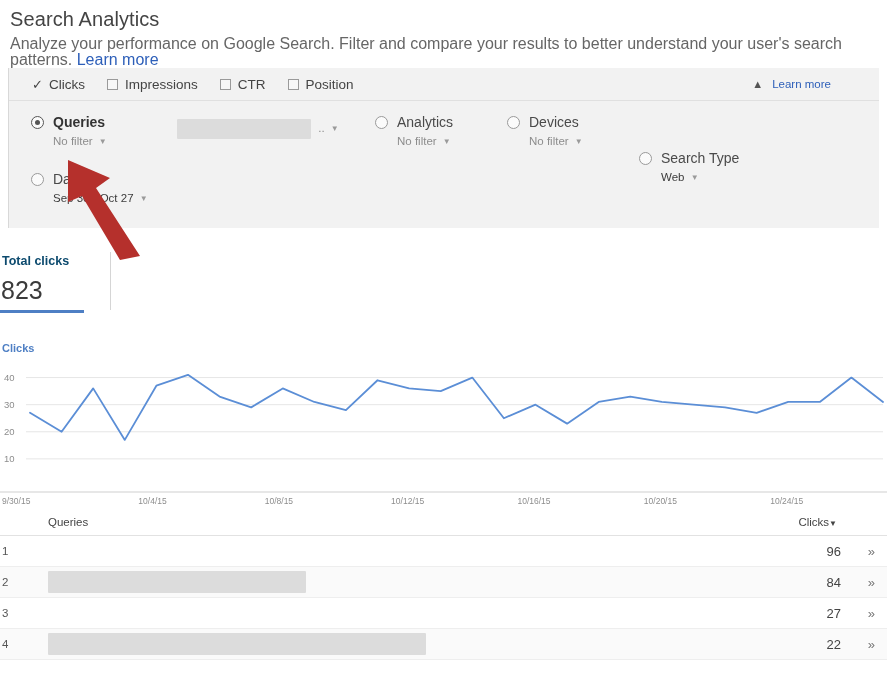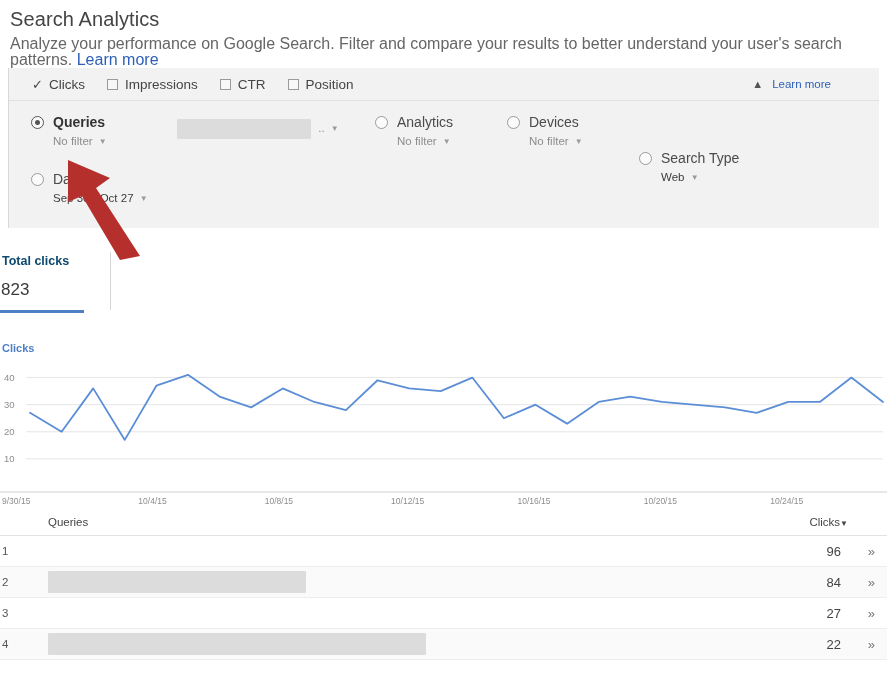--- a/index.html
+++ b/index.html
@@ -88,21 +88,21 @@
   }
 
   
   .totals { position: absolute; left: 0; top: 248px; width: 887px; height: 72px; }
   .total-label {
     position: absolute; left: 2px; top: 6px;
     font-size: 12.5px; font-weight: bold; color: #0c4a6e;
   }
   .total-value {
     position: absolute; left: 1px; top: 28px;
-    font-size: 17px; color: #3b3b3b; font-weight: 400; line-height: 28px;
+    font-size: 25px; color: #3b3b3b; font-weight: 400; line-height: 28px;
   }
   .total-underline {
     position: absolute; left: 0; top: 62px; width: 84px; height: 3px;
     background: #4e7fc4;
   }
   .total-divider {
     position: absolute; left: 110px; top: 4px; width: 1px; height: 58px;
     background: #d5d5d5;
   }
 
@@ -128,21 +128,21 @@
     position: absolute; left: 2px; top: 50%; transform: translateY(-50%);
     font-size: 11.5px; color: #555555;
   }
   .c-query { position: absolute; left: 48px; top: 50%; transform: translateY(-50%); }
   .c-query-head { font-size: 11.5px; color: #444444; }
   .c-clicks {
     position: absolute; right: 46px; top: 50%; transform: translateY(-50%);
     font-size: 13px; color: #444444; text-align: center;
   }
   .c-clicks-head {
-    position: absolute; right: 39px; top: 50%; transform: translateY(-50%);
+    position: absolute; right: 50px; top: 50%; transform: translateY(-50%);
     font-size: 11.5px; color: #444444; white-space: nowrap; text-align: right;
   }
   .sort-caret { font-size: 8px; color: #444; }
   .c-expand {
     position: absolute; right: 12px; top: 50%; transform: translateY(-50%);
     font-size: 13px; color: #777777;
   }
 
   
   .arrow-anno { position: absolute; left: 60px; top: 148px; pointer-events: none; }

